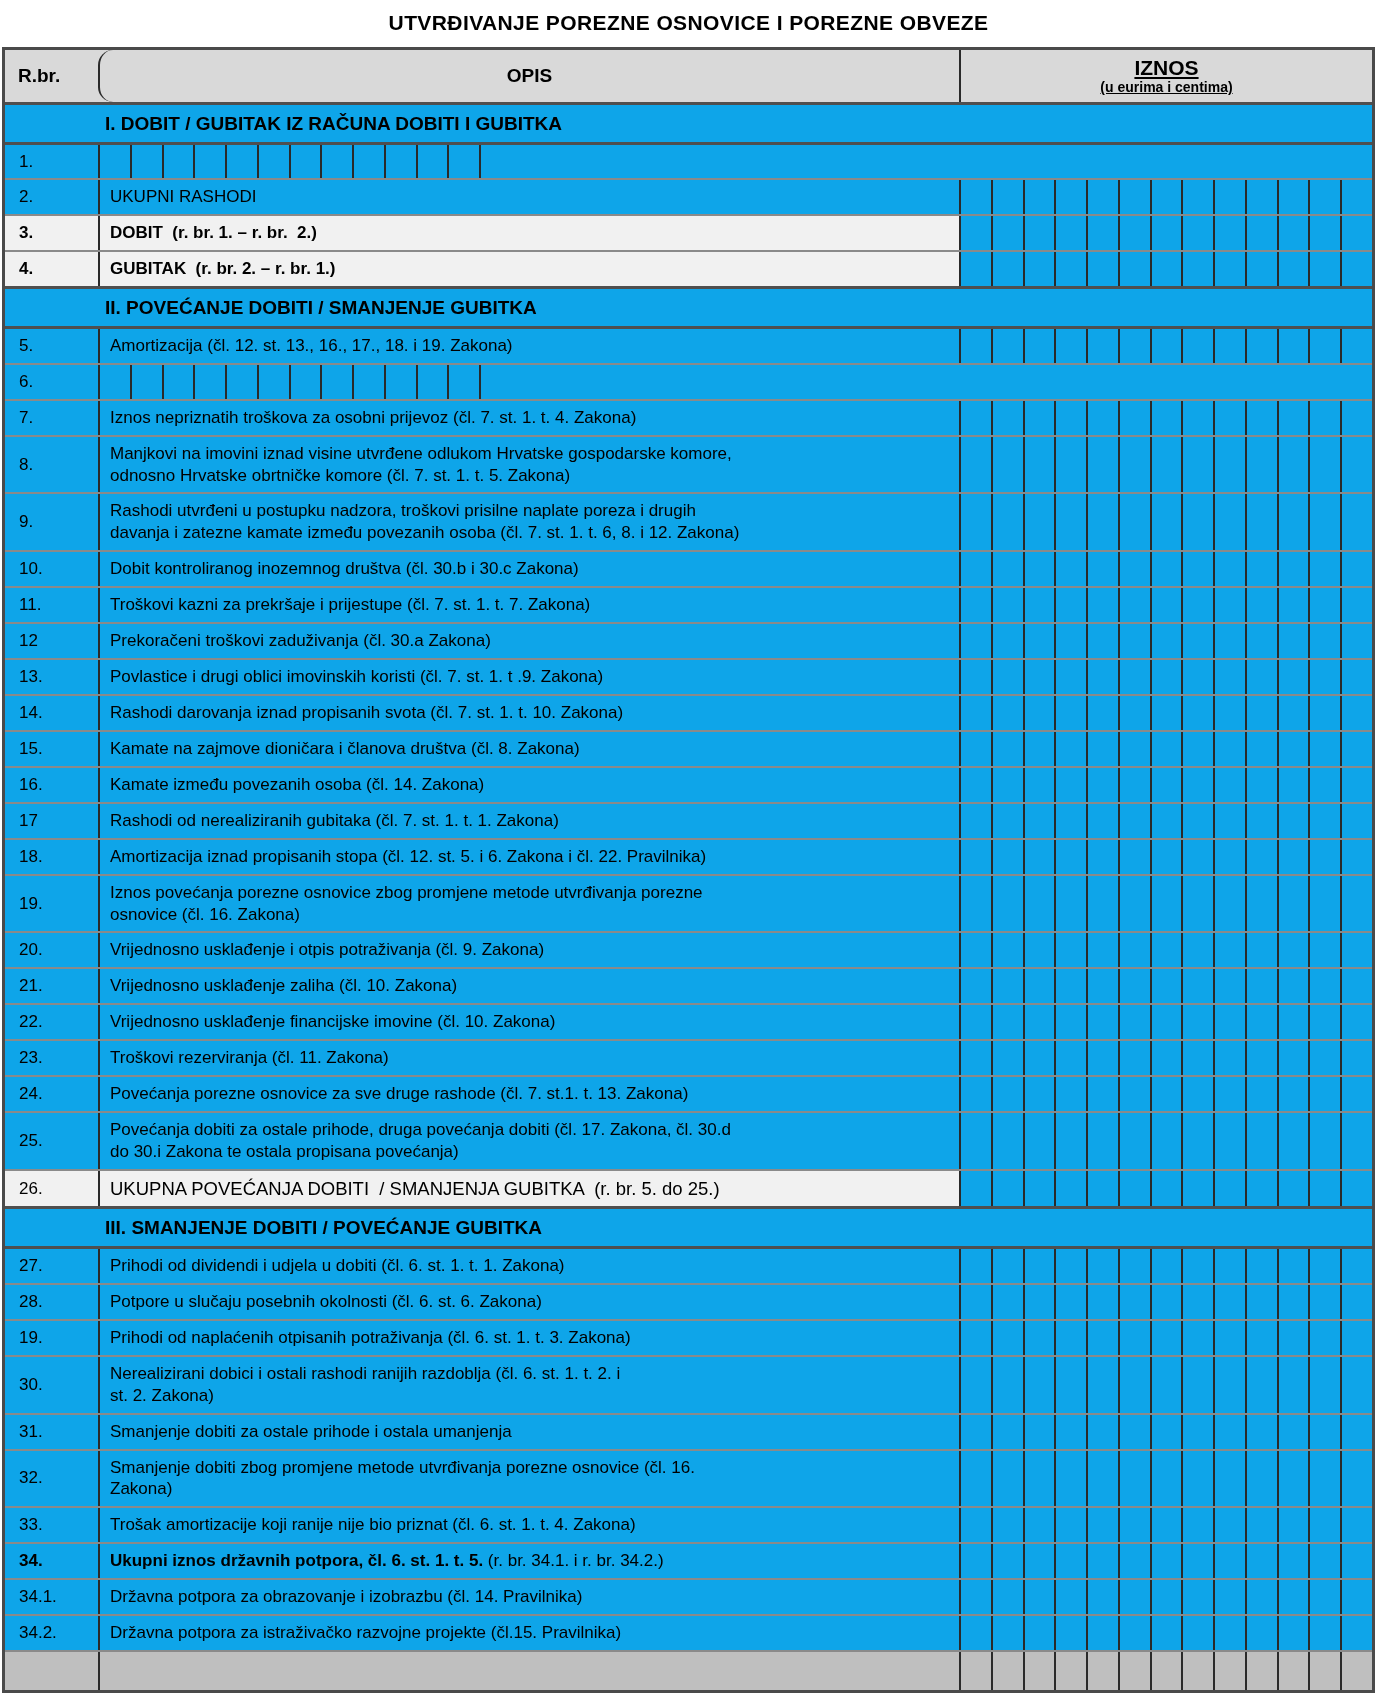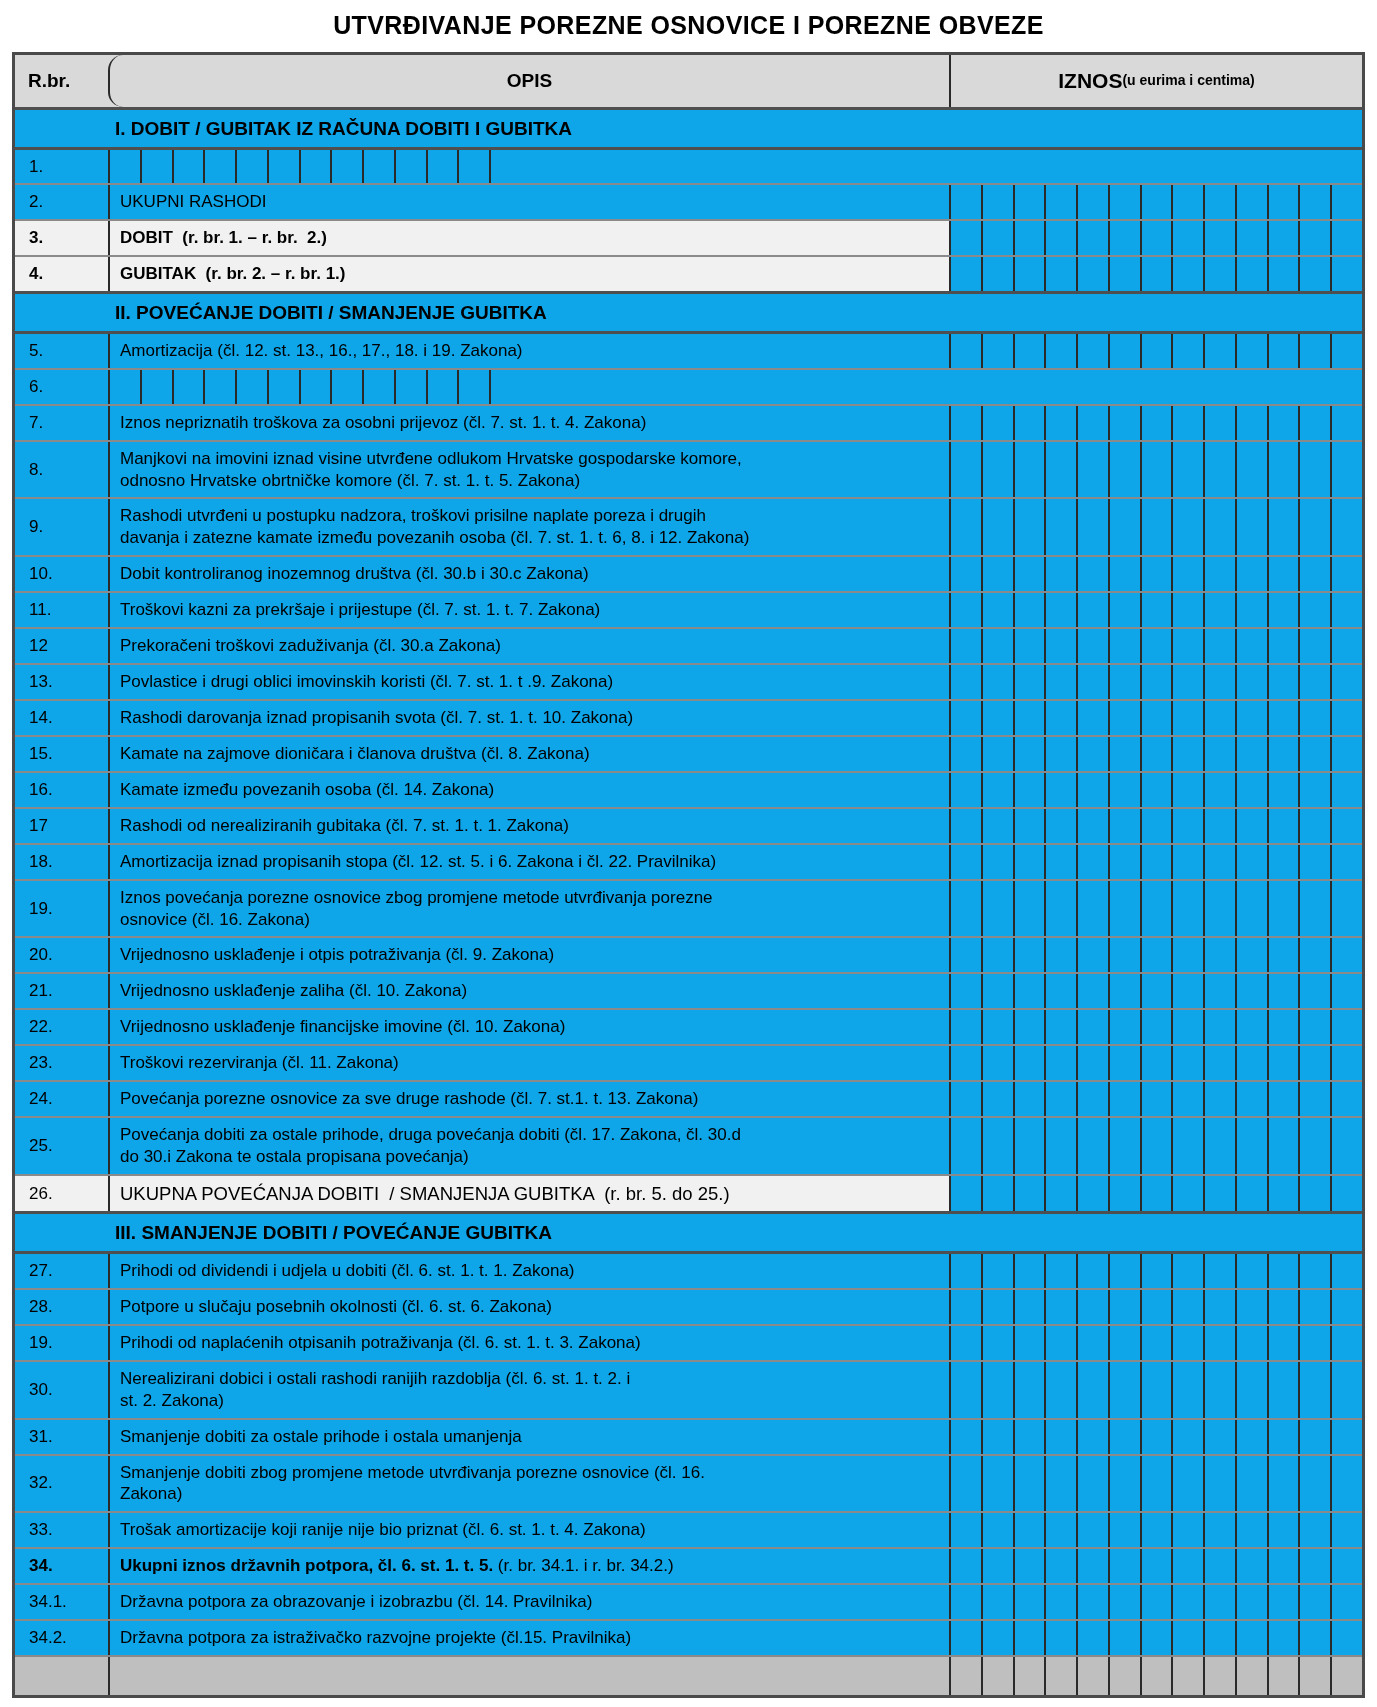--- a/index.html
+++ b/index.html
@@ -3,27 +3,27 @@
 <meta charset="utf-8">
 <style>
   html,body{margin:0;padding:0;background:#ffffff;}
   body{
     width:1377px;
     font-family:"Liberation Sans","DejaVu Sans",sans-serif;
     color:#000;
   }
   .title{
     text-align:center;
-    font-size:25px;
+    font-size:21px;
     font-weight:bold;
     margin:11px 0 12px 0;
     letter-spacing:.4px;
   }
   .tbl{
-    margin:0 12px;
+    margin:0 2px;
     border:3px solid #4a4a4a;
     background:#fff;
   }
   .row{
     display:flex;
     align-items:stretch;
     border-top:2px solid #8a8a8a;
     background:#0ea5e9;
     box-sizing:border-box;
     min-height:36px;
@@ -92,23 +92,24 @@
   }
   .hdr-opis{
     flex:1 1 auto;
     display:flex; align-items:center; justify-content:center;
     font-size:19px; font-weight:bold;
     border-left:2px solid #2a2a2a;
     border-radius:15px;
   }
   .hdr-iznos{
     flex:0 0 413px;
-    display:flex; flex-direction:row; align-items:center; justify-content:center;
+    display:flex; flex-direction:column; align-items:center; justify-content:center;
     border-left:2px solid #2a2a2a;
     line-height:1.12;
+    text-decoration:underline;
   }
   .hdr-iznos .main{ font-size:21px; font-weight:bold; }
   .hdr-iznos .sub{ font-size:14px; font-weight:bold; }
 </style>
 </head>
 <body>
 
 <div class="page">
   <div class="title">UTVRĐIVANJE POREZNE OSNOVICE I POREZNE OBVEZE</div>
 

